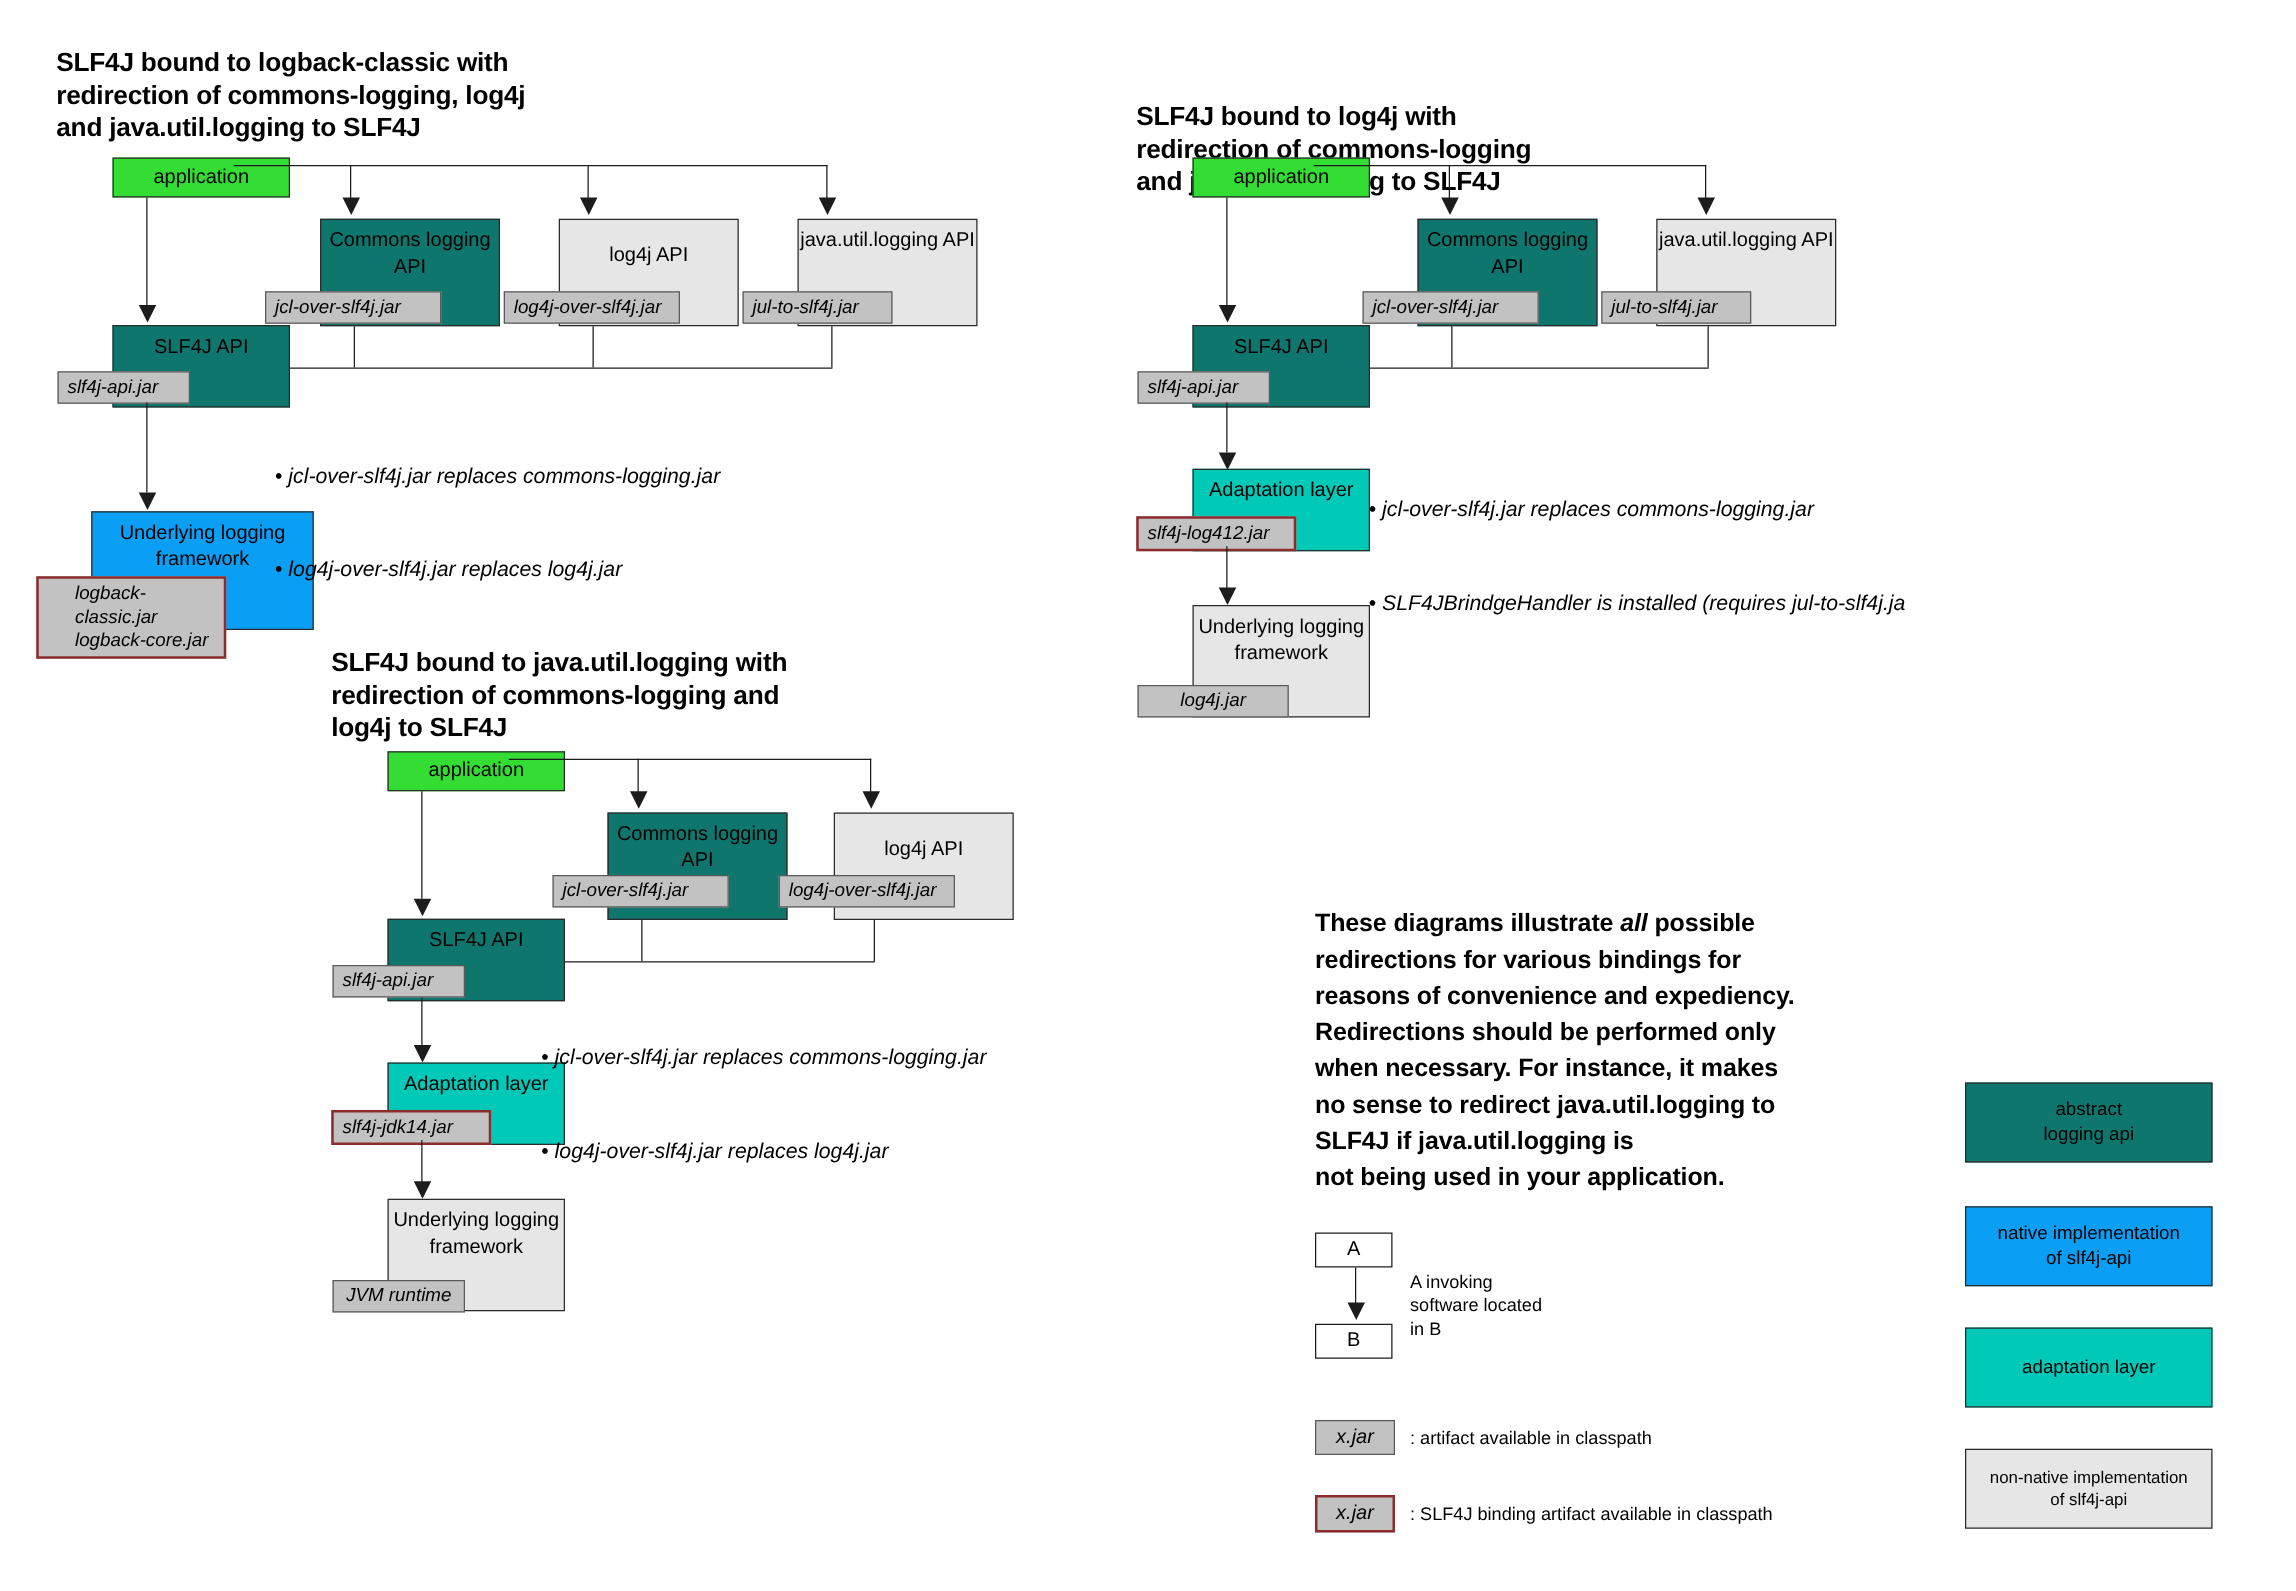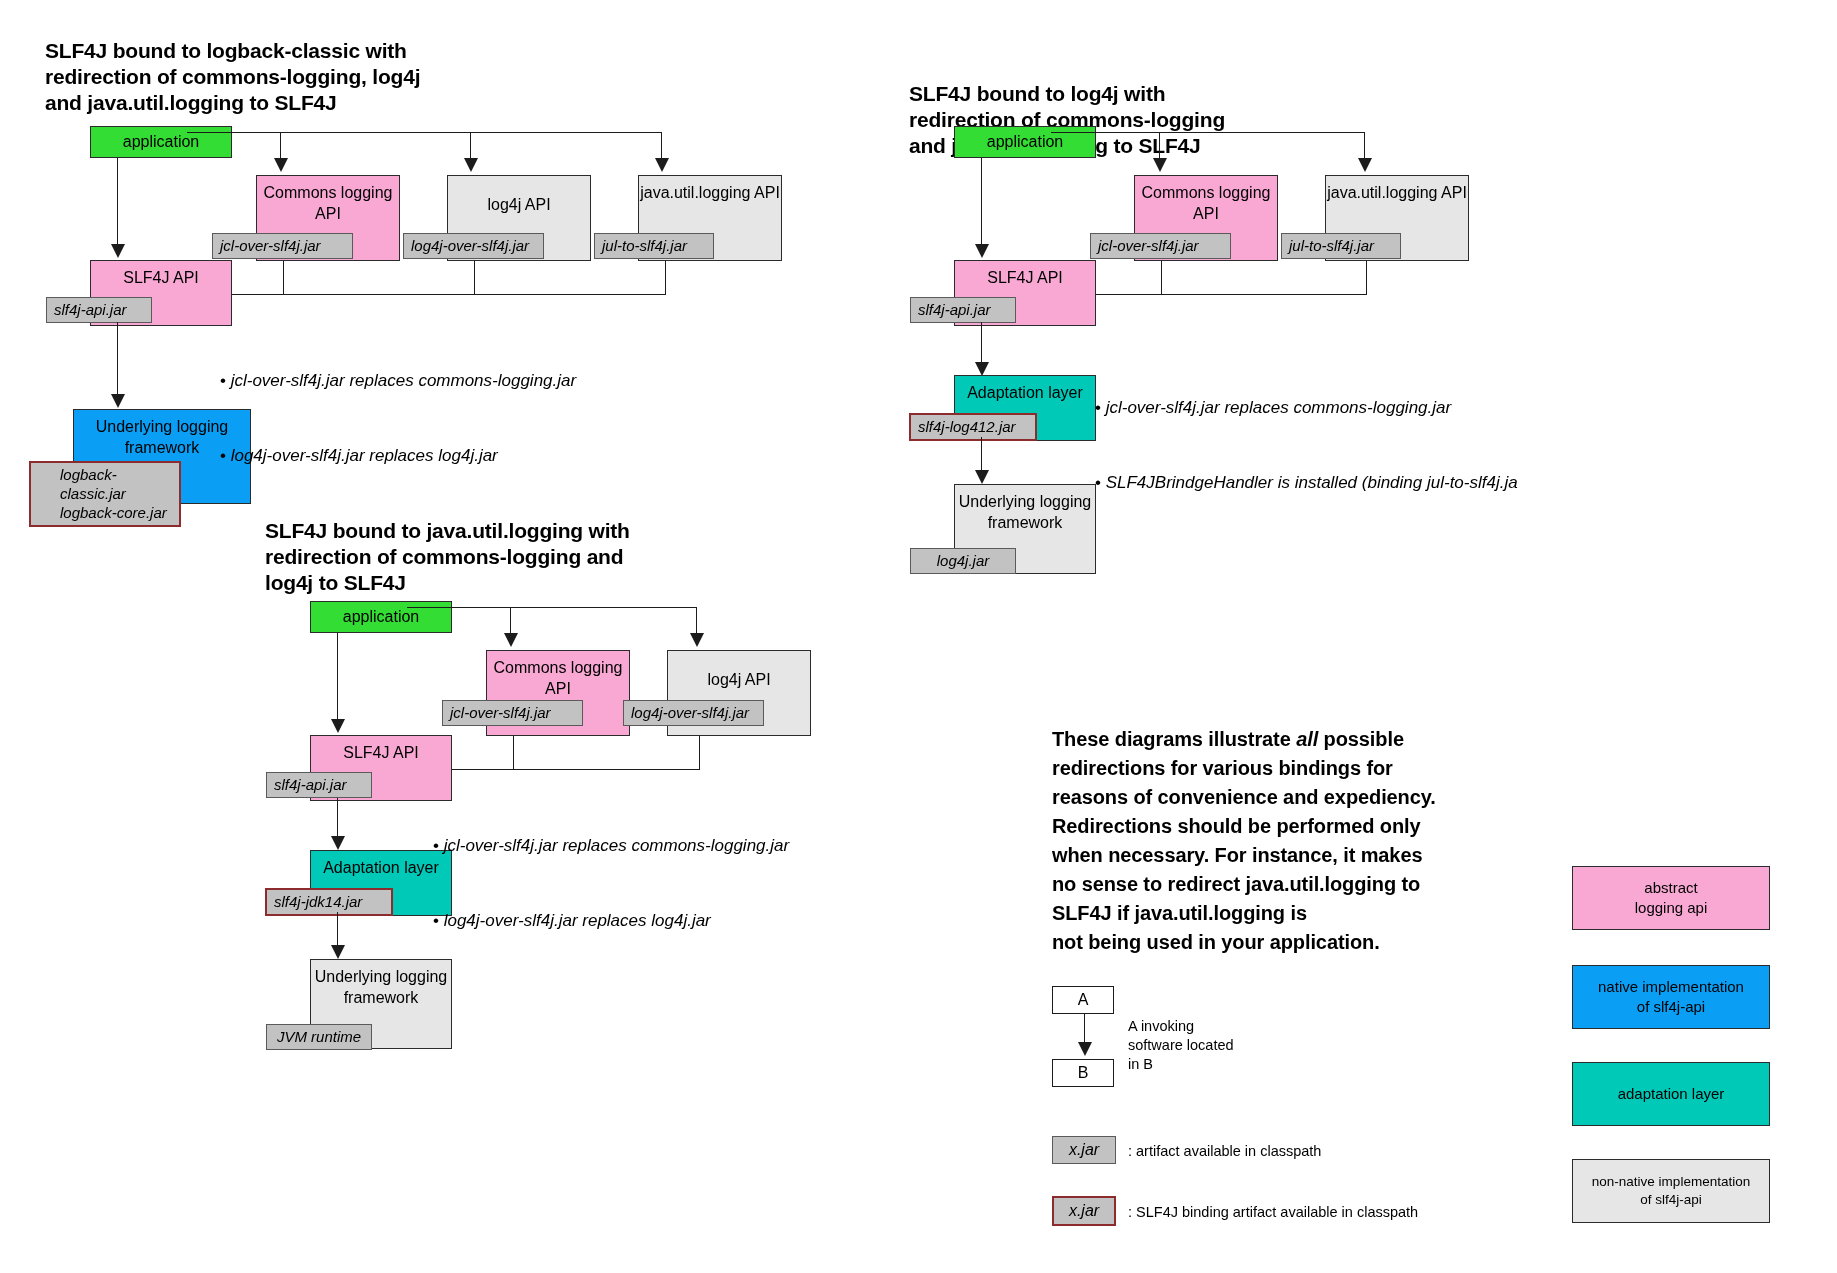--- a/index.html
+++ b/index.html
@@ -22,21 +22,21 @@
     border:1px solid #2b2b2b;box-sizing:border-box;
     display:flex;flex-direction:column;align-items:center;
     justify-content:flex-start;
     margin-left:45px;
   }
   .box .boxlabel{
     font-size:16px;line-height:21px;text-align:center;
     width:100%;padding-top:6px;
   }
   .green{background:#33dd33;}
-  .lightblue{background:#f9a8d4;}
+  .lightblue{background:#0f766e;}
   .strongblue{background:#0a9ef5;}
   .teal{background:#00c9b8;}
   .gray{background:#e6e6e6;}
 
   
   .jar{
     position:absolute;
     background:#c2c2c2;border:1px solid #5a5a5a;
     font-style:italic;font-size:15px;line-height:19px;
     padding:2px 7px 3px 7px;white-space:pre-line;
@@ -208,25 +208,25 @@
 <div class="jar binding" style="left:909px;top:413px;width:128px;">slf4j-log412.jar</div>
 
 <div class="abs vline" style="left:981px;top:437px;height:45px;"></div>
 <div class="abs arrow-down" style="left:975px;top:470px;"></div>
 
 <div class="abs box gray" style="left:909px;top:484px;width:142px;height:90px;">
   <span class="boxlabel">Underlying
 logging
 framework</span>
 </div>
-<div class="jar" style="left:910px;top:548px;width:106px;text-align:center;">log4j.jar</div>
+<div class="jar" style="left:910px;top:548px;width:121px;text-align:center;">log4j.jar</div>
 
 <div class="abs notes" style="left:1095px;top:345px;">
   <span class="bi">jcl-over-slf4j.jar replaces commons-logging.jar</span>
-  <span class="bi">SLF4JBrindgeHandler is installed (binding jul-to-slf4j.ja</span>
+  <span class="bi">SLF4JBrindgeHandler is installed (requires jul-to-slf4j.ja</span>
 </div>
 
 <div class="abs title" style="left:265px;top:518px;width:440px;">SLF4J bound to java.util.logging with
 redirection of commons-logging and
 log4j to SLF4J</div>
 
 <div class="abs box green" style="left:265px;top:601px;width:142px;height:32px;">
   <span class="boxlabel" style="padding-top:4px;">application</span>
 </div>
 

